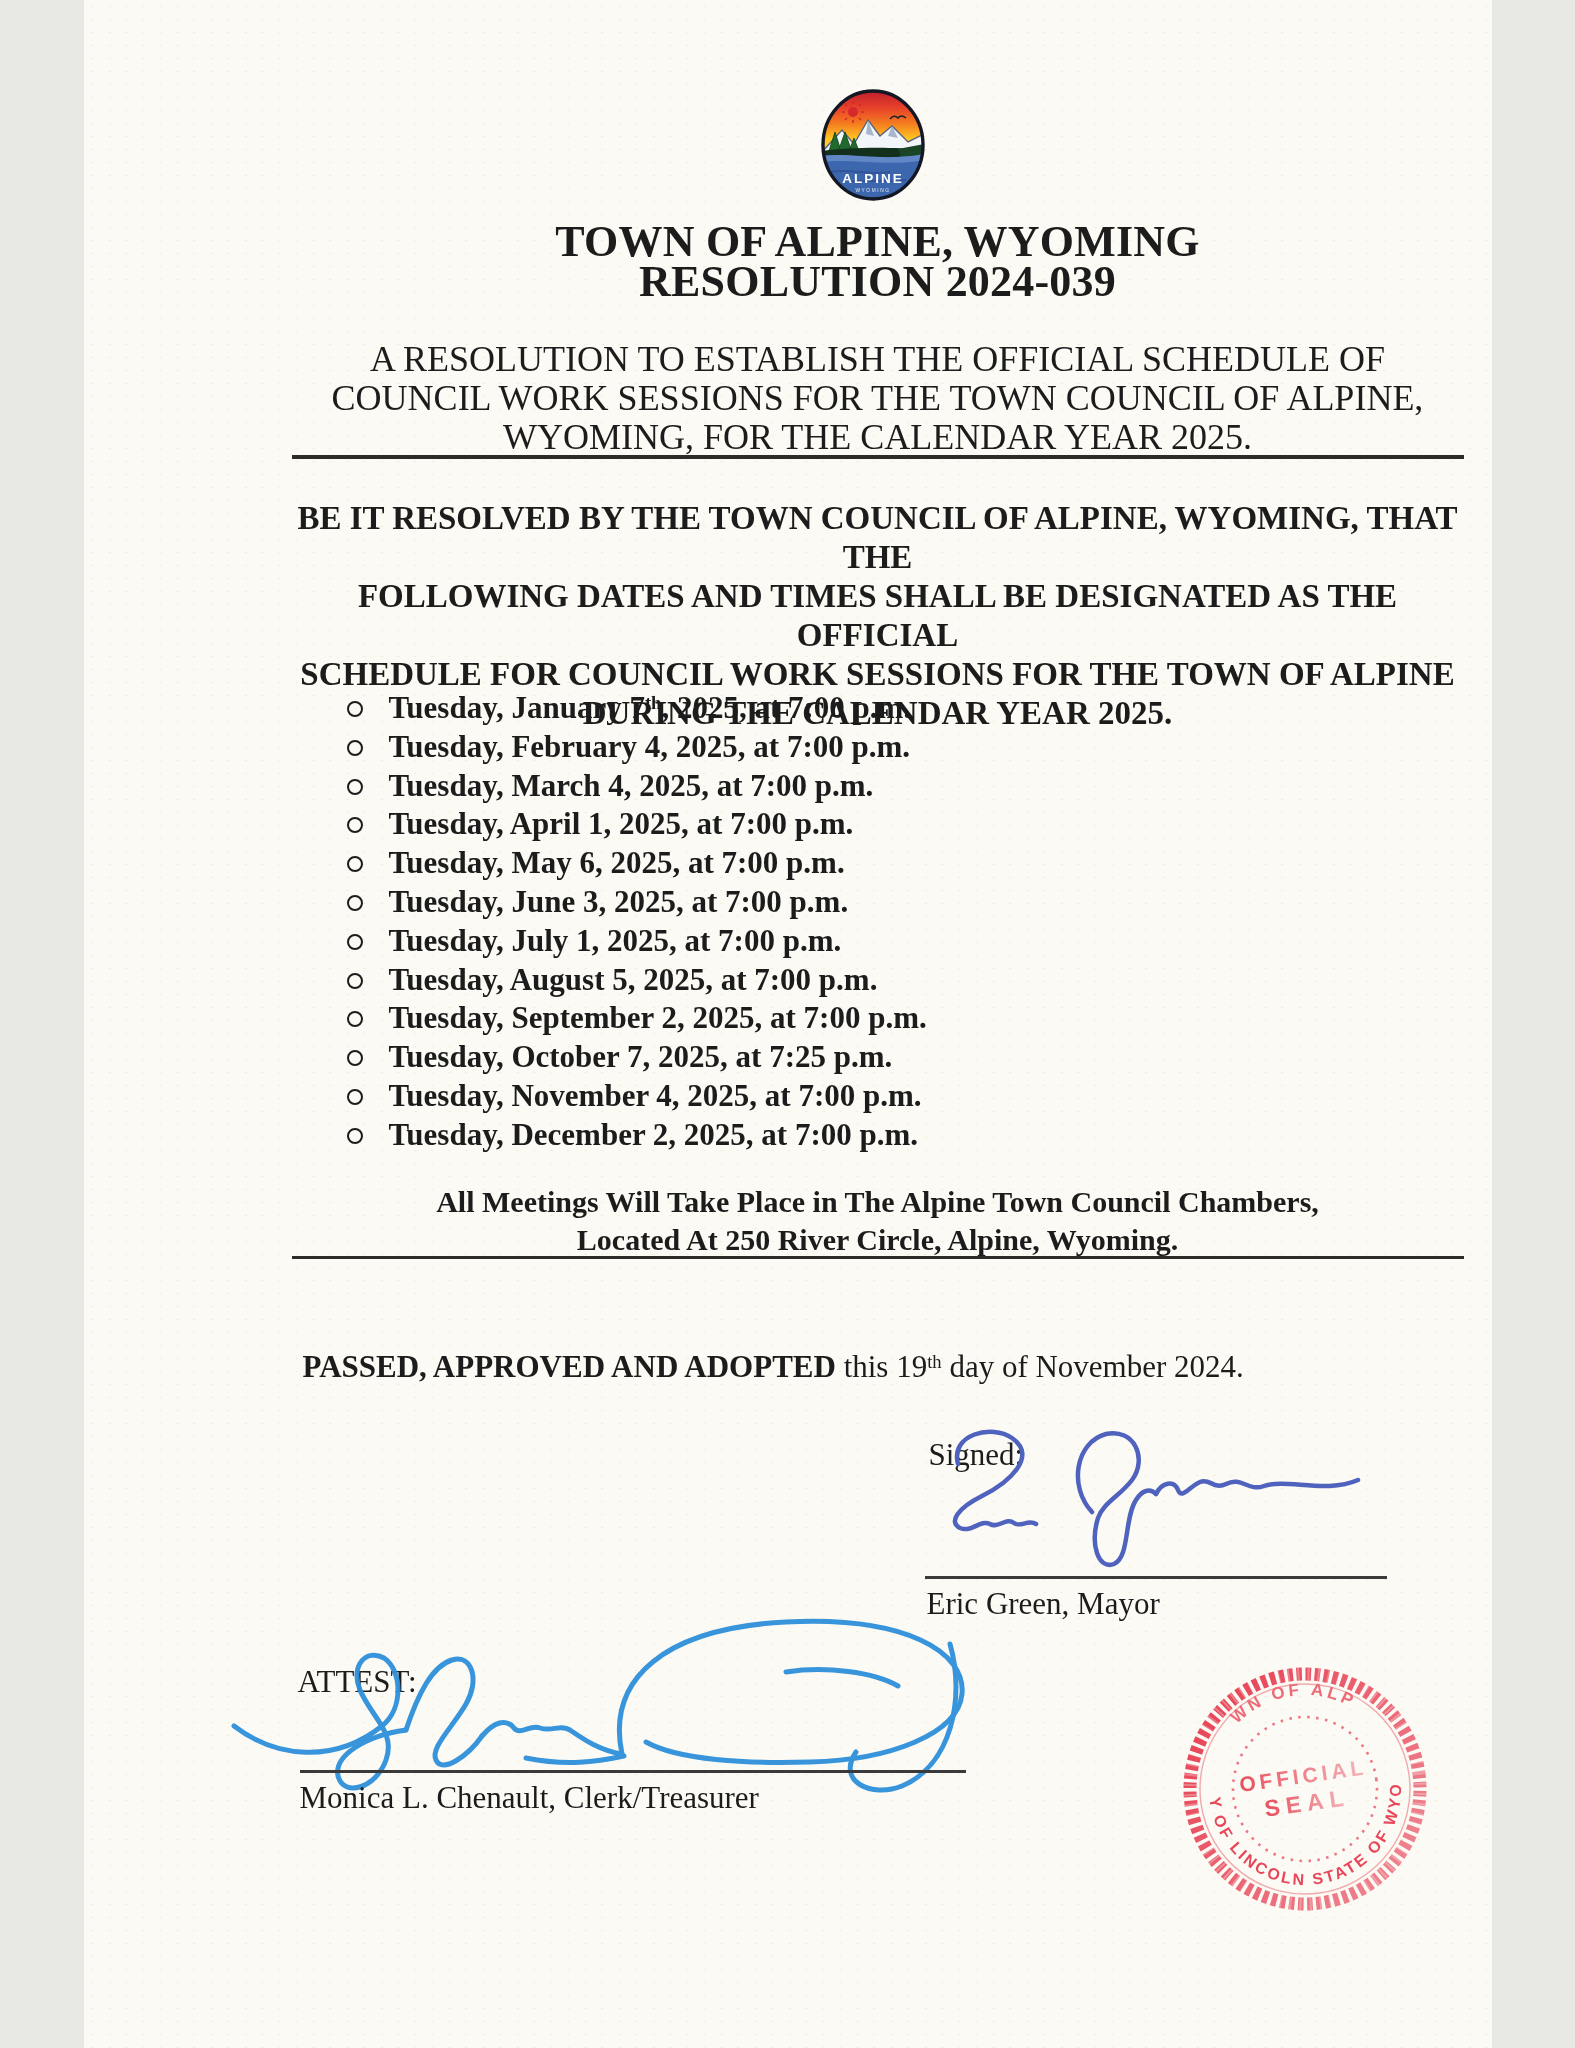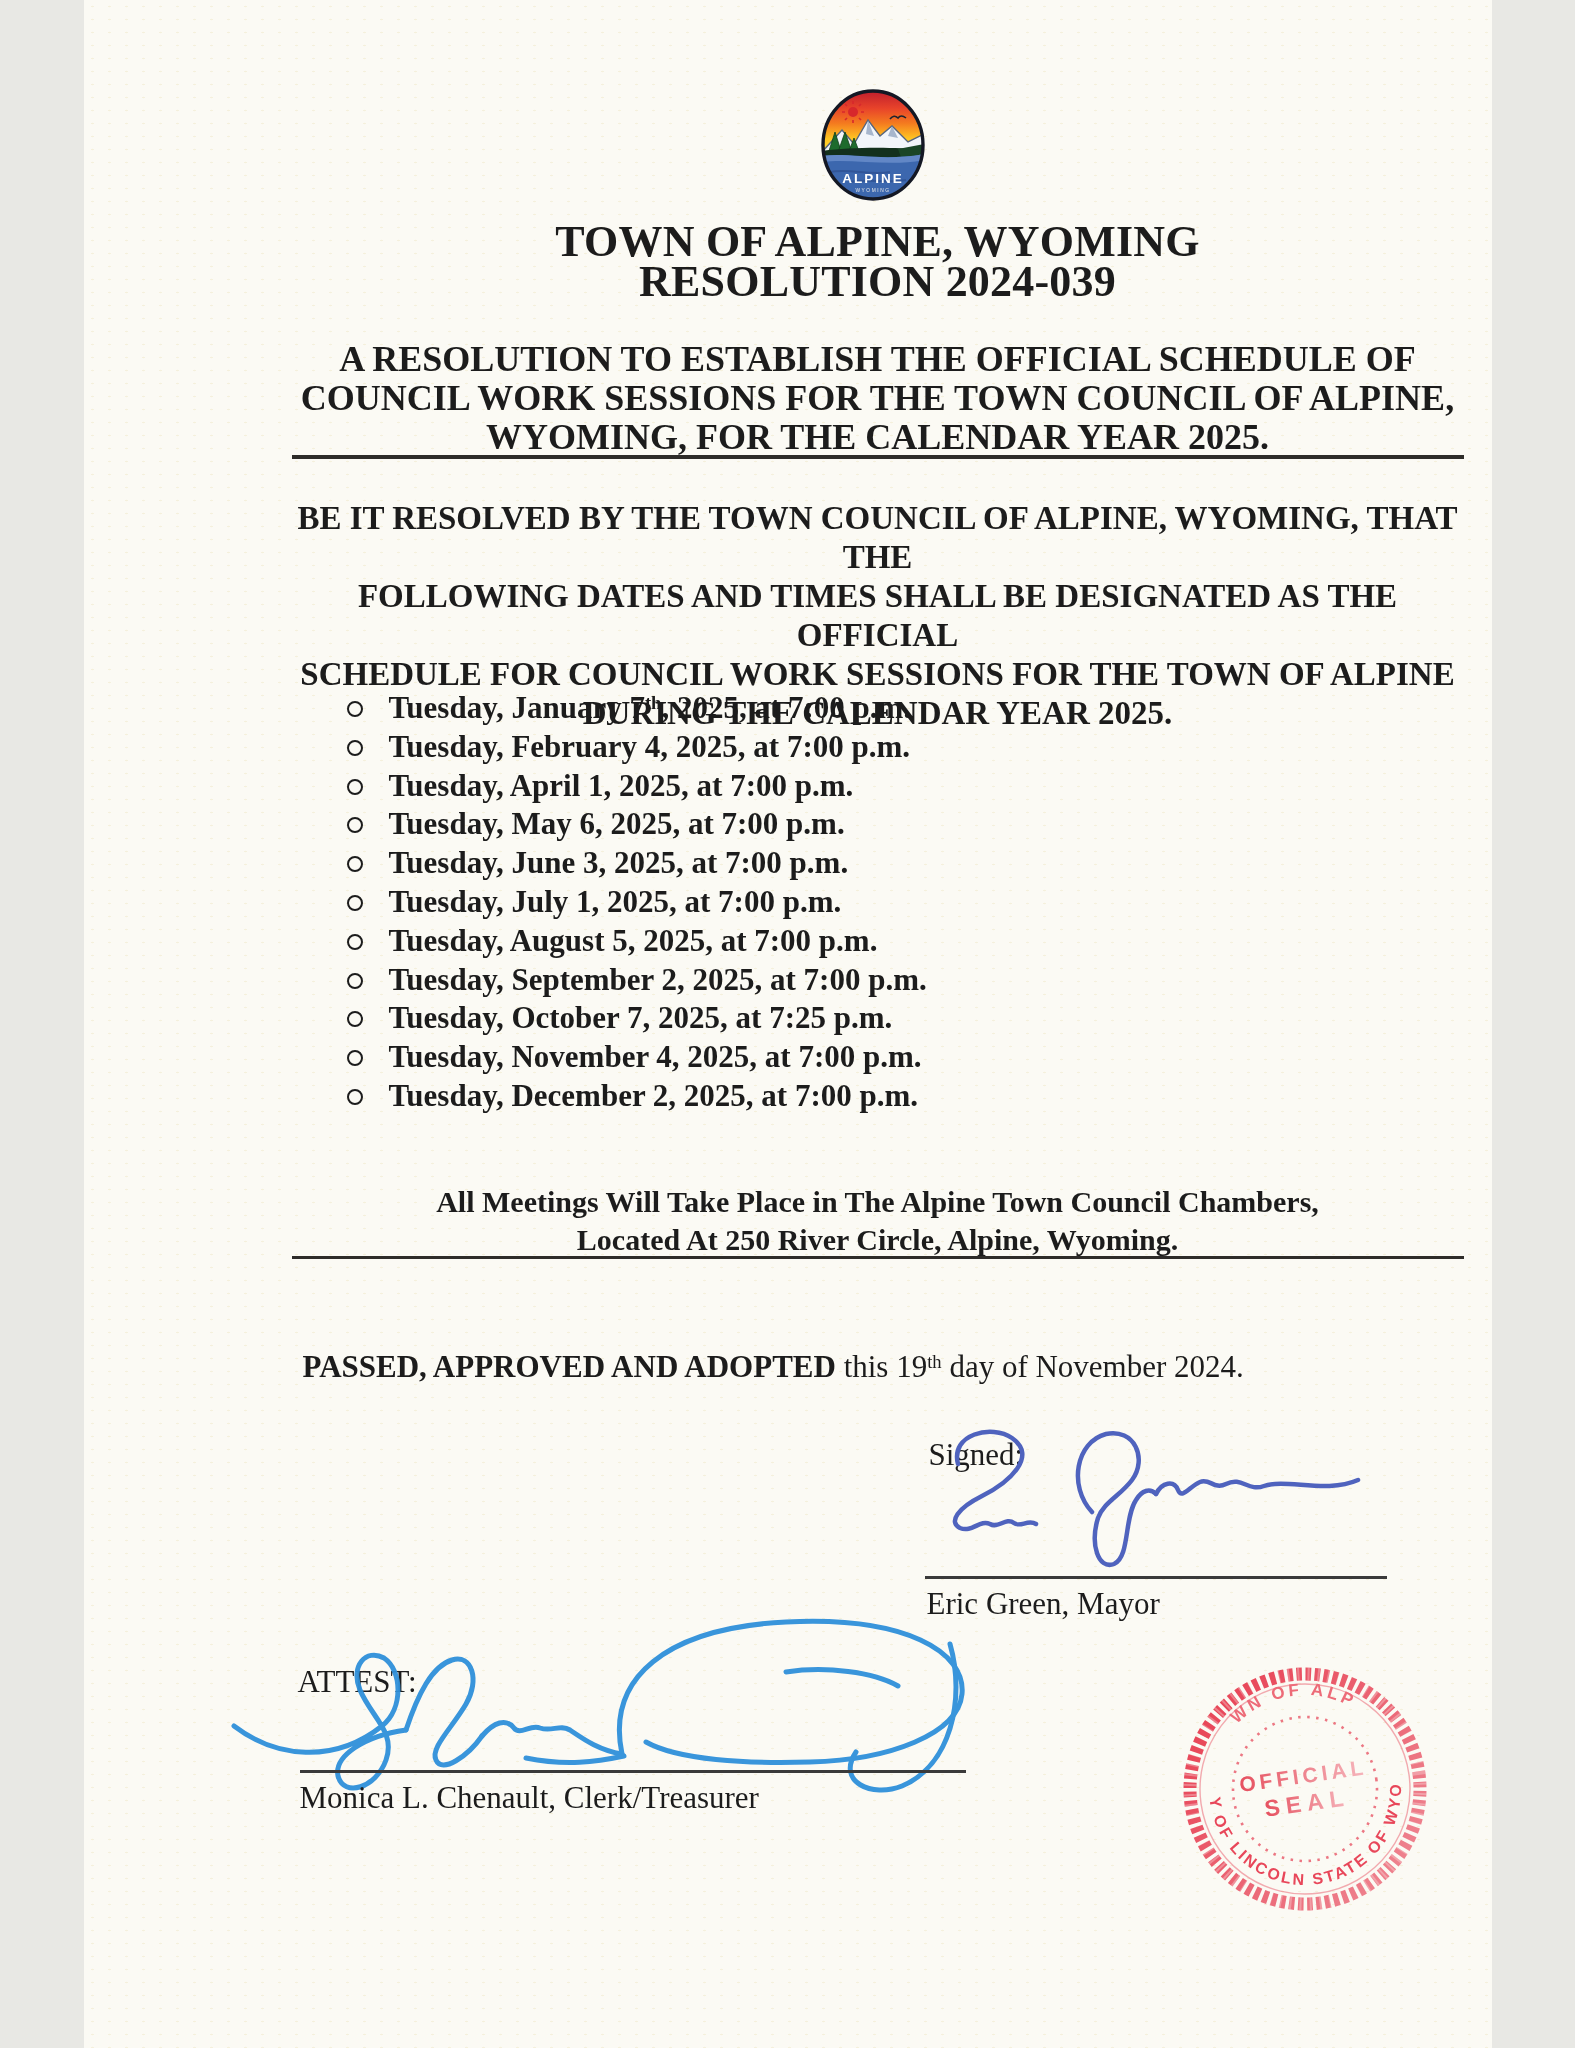--- a/index.html
+++ b/index.html
@@ -7,21 +7,21 @@
     position:relative;width:1408px;height:2048px;margin:0 auto;
     background-color:#fbfaf4;
     background-image:radial-gradient(rgba(228,216,160,.28) 1px, transparent 1.4px);
     background-size:17px 13px;
     font-family:"Liberation Serif","DejaVu Serif",serif;
     color:#1c1c1c;overflow:hidden;
   }
   .abs{position:absolute;}
   .ctr{left:208px;width:1172px;text-align:center;}
   .h1{top:222px;font-size:44px;font-weight:bold;line-height:40px;letter-spacing:.2px;}
-  .subject{top:340px;font-size:36px;font-weight:bold;line-height:39px;}
+  .subject{top:340px;font-size:36px;font-weight:normal;line-height:39px;}
   .rule{background:#2e2c29;left:208px;width:1172px;}
   .rule1{top:455px;height:4px;}
   .resolved{top:499px;font-size:33px;font-weight:bold;line-height:39px;}
   .schedule{top:690px;left:208px;width:1172px;list-style:none;margin:0;padding:0;}
   .schedule li{display:flex;align-items:flex-start;height:38.8px;font-size:31px;font-weight:bold;}
   .bullet{flex:0 0 auto;width:12px;height:12px;border:2.4px solid #1c1c1c;border-radius:50%;margin:11px 0 0 55px;}
   .litext{margin-left:26px;white-space:nowrap;}
   sup{font-size:.6em;vertical-align:baseline;position:relative;top:-.5em;}
   .location{top:1183px;font-size:30px;font-weight:bold;line-height:38px;}
   .rule2{top:1256px;height:3px;}
@@ -117,20 +117,24 @@
     </div>
 
   <ul class="abs schedule">
       <li>
         <span class="bullet"></span>
         <span class="litext"><span>Tuesday, January 7</span><sup>th</sup><span>, 2025, at 7:00 p.m.</span></span>
       </li>
       <li>
         <span class="bullet"></span>
         <span class="litext"><span>Tuesday, February 4, 2025, at 7:00 p.m.</span></span>
+      </li>
+      <li>
+        <span class="bullet"></span>
+        <span class="litext"><span>Tuesday, March 4, 2025, at 7:00 p.m.</span></span>
       </li>
       <li>
         <span class="bullet"></span>
         <span class="litext"><span>Tuesday, April 1, 2025, at 7:00 p.m.</span></span>
       </li>
       <li>
         <span class="bullet"></span>
         <span class="litext"><span>Tuesday, May 6, 2025, at 7:00 p.m.</span></span>
       </li>
       <li>

